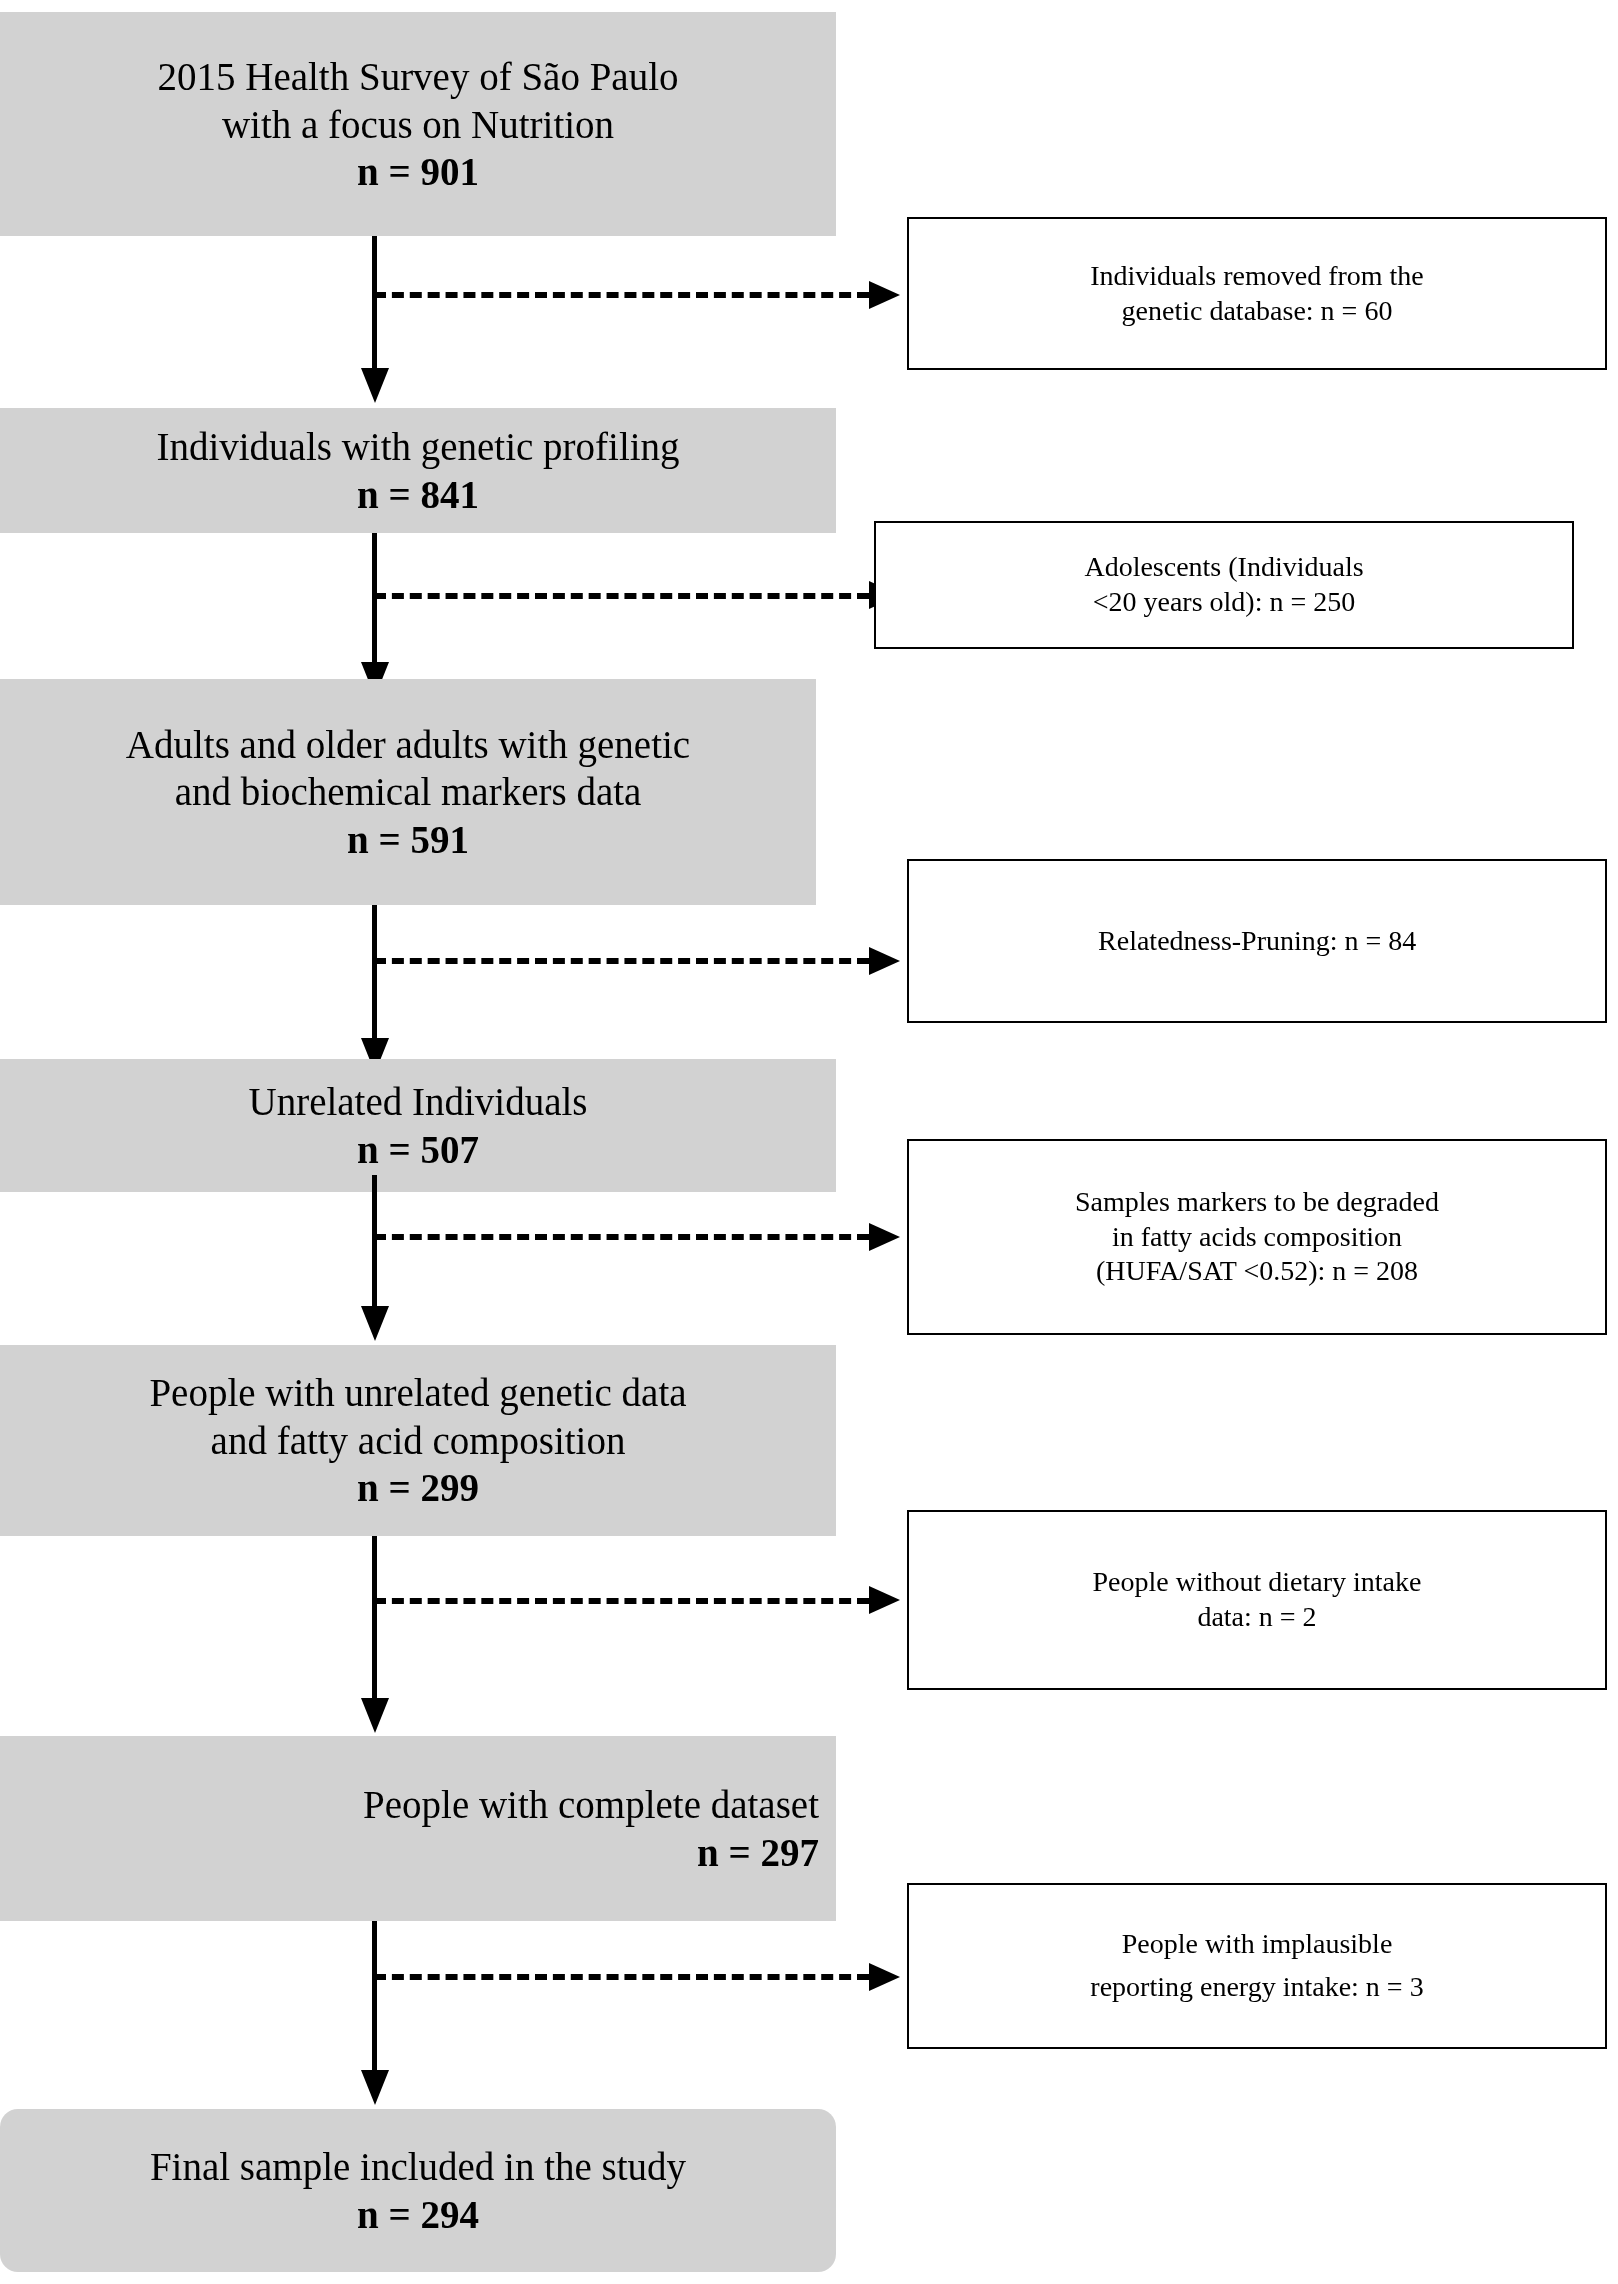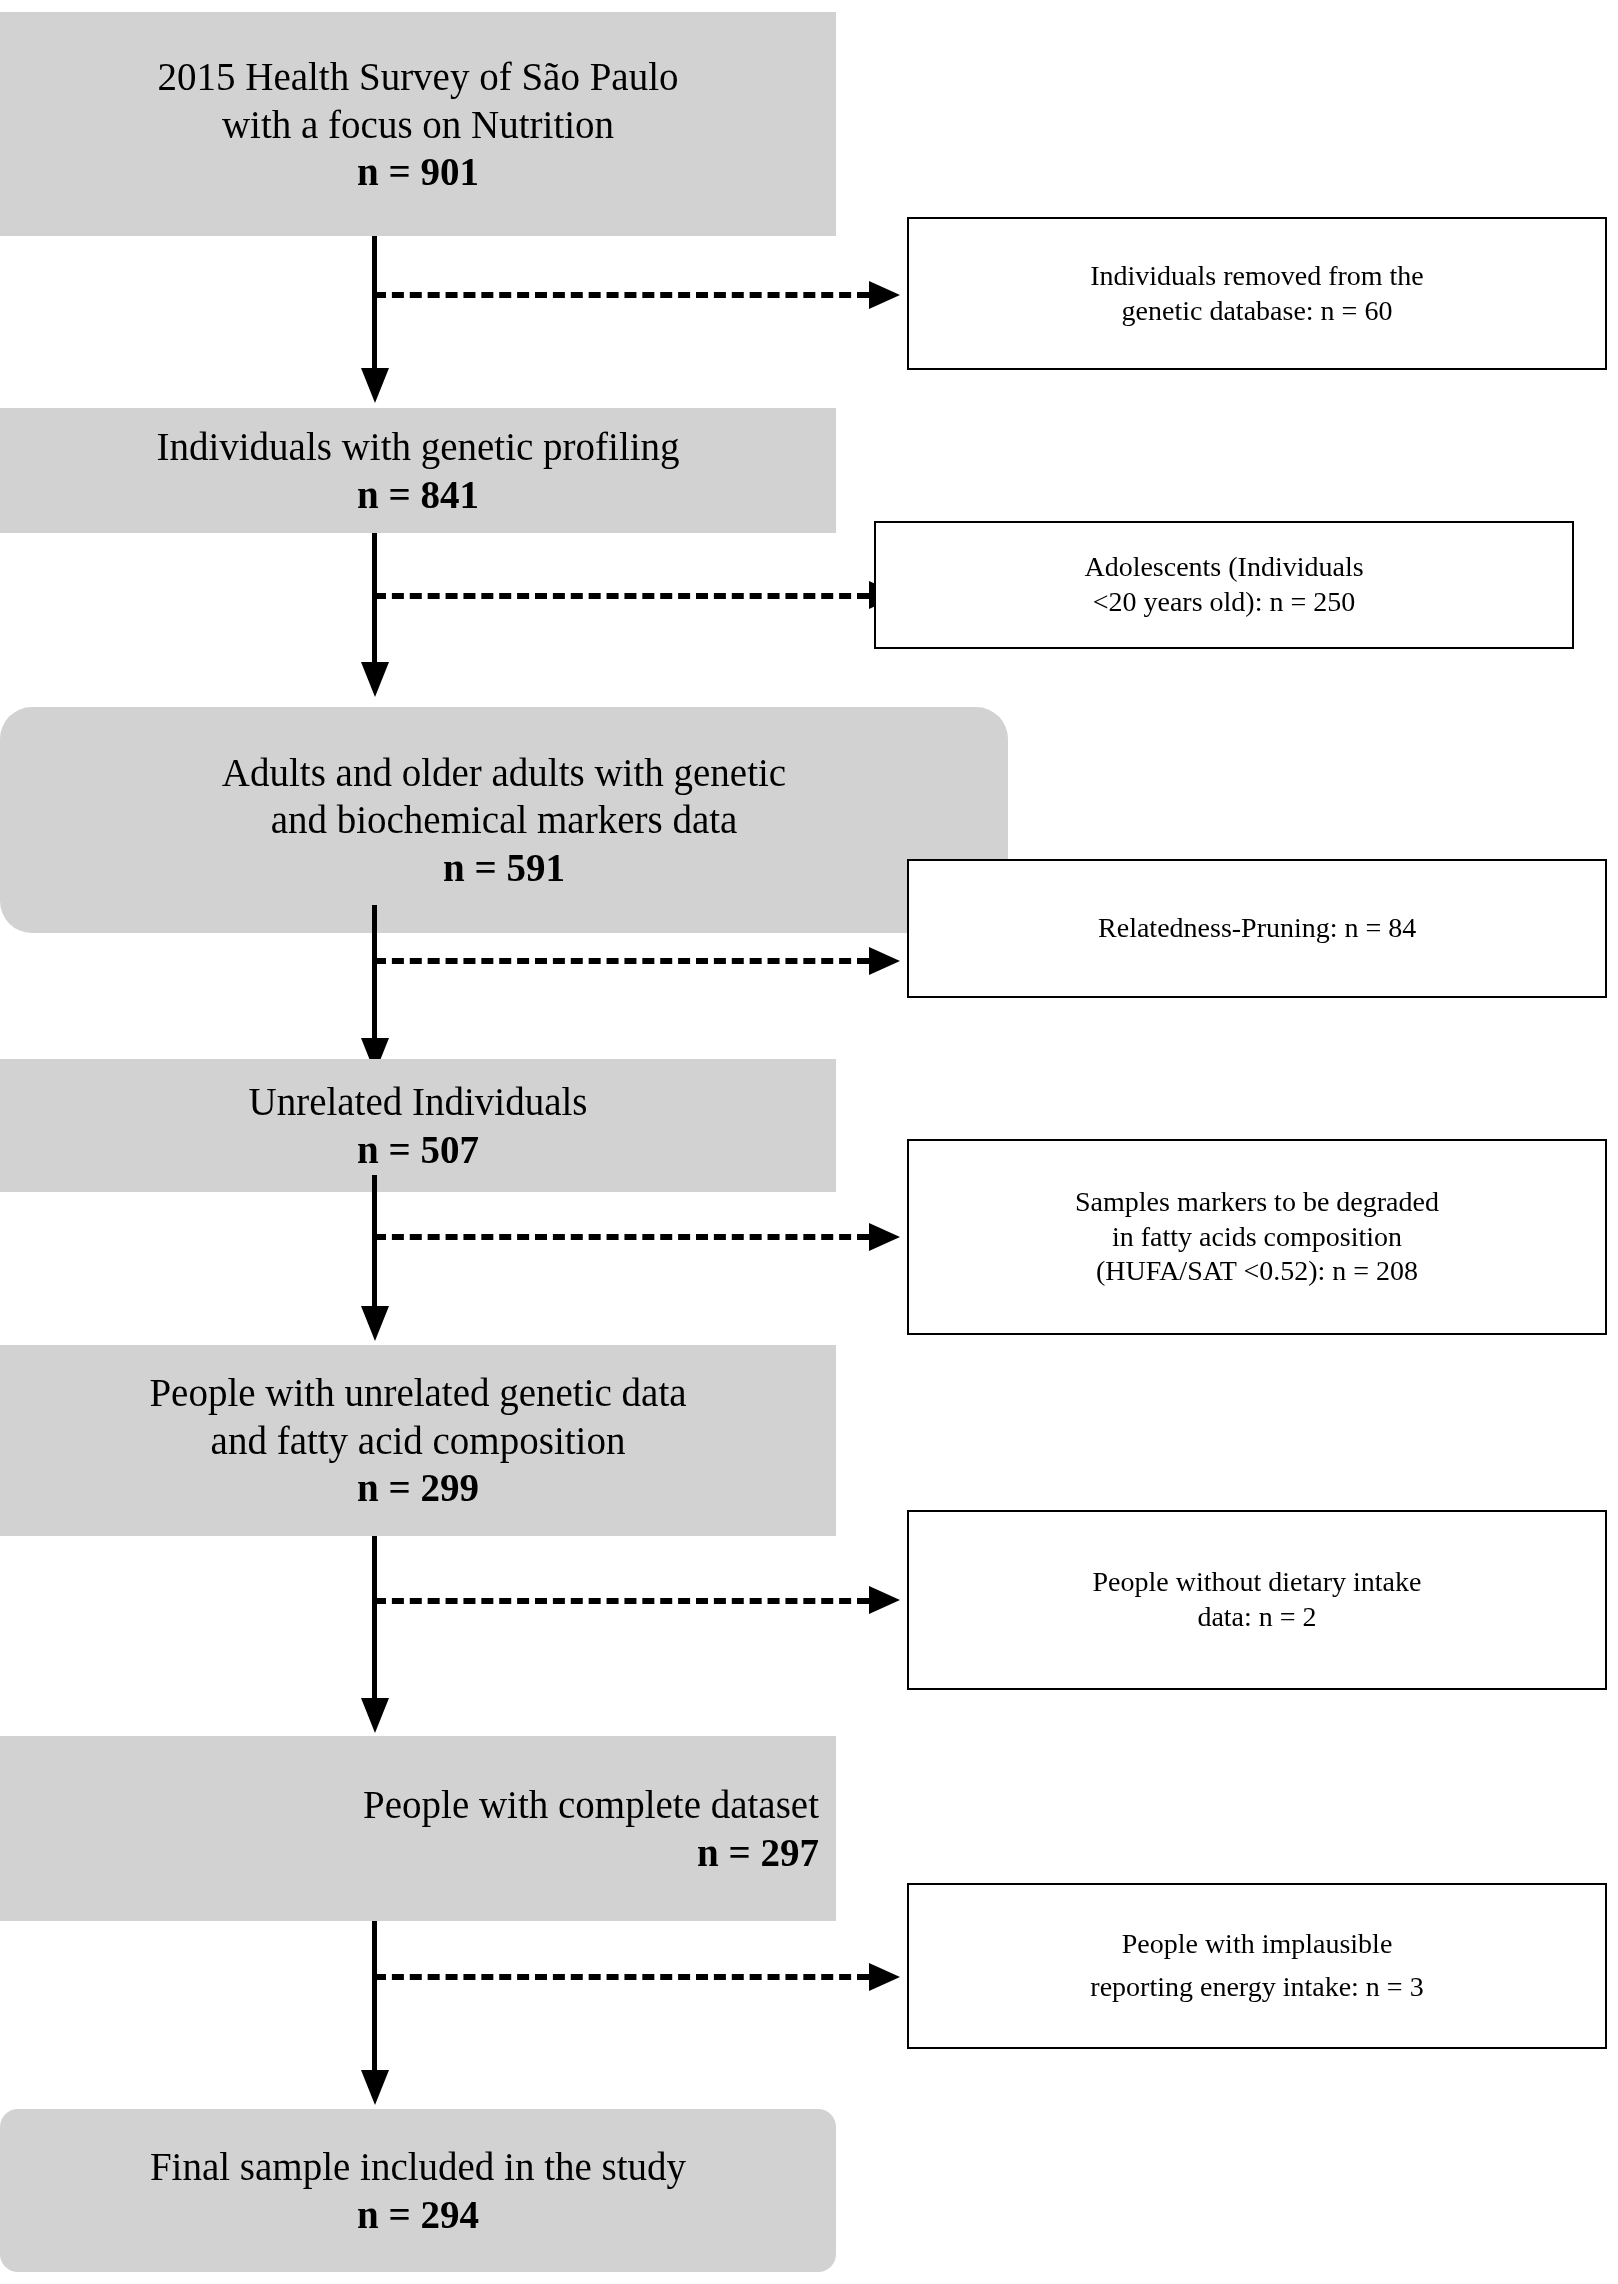--- a/index.html
+++ b/index.html
@@ -111,32 +111,32 @@
   <div class="v-conn" style="left:372px; top:533px; height:134px;"></div>
   <div class="v-arrow" style="left:361px; top:662px;"></div>
   <div class="h-dash" style="left:374px; top:593px; width:495px;"></div>
   <div class="h-arrow" style="left:869px; top:581px;"></div>
 
   <div class="excl-box" style="left:874px; top:521px; width:700px; height:128px;">
     <span class="ln">Adolescents (Individuals</span>
     <span class="ln">&lt;20 years old): n = 250</span>
   </div>
 
-  <div class="node-box" style="left:0px; top:707px; width:1008px; height:226px;border-radius:32px;">
+  <div class="node-box" style="left:0px; top:679px; width:816px; height:226px;">
     <span class="ln">Adults and older adults with genetic</span>
     <span class="ln">and biochemical markers data</span>
     <span class="ln nval">n = 591</span>
   </div>
 
   <div class="v-conn" style="left:372px; top:905px; height:137px;"></div>
   <div class="v-arrow" style="left:361px; top:1038px;"></div>
   <div class="h-dash" style="left:374px; top:958px; width:495px;"></div>
   <div class="h-arrow" style="left:869px; top:947px;"></div>
 
-  <div class="excl-box" style="left:907px; top:859px; width:700px; height:139px;padding-left:15px;">
+  <div class="excl-box" style="left:907px; top:859px; width:700px; height:164px;padding-left:15px;">
     <span class="ln">Relatedness-Pruning: n = 84</span>
   </div>
 
   <div class="node-box" style="left:0px; top:1059px; width:836px; height:133px;text-align:center;">
     <span class="ln">Unrelated Individuals</span>
     <span class="ln nval">n = 507</span>
   </div>
 
   <div class="v-conn" style="left:372px; top:1175px; height:135px;"></div>
   <div class="v-arrow" style="left:361px; top:1306px;"></div>

